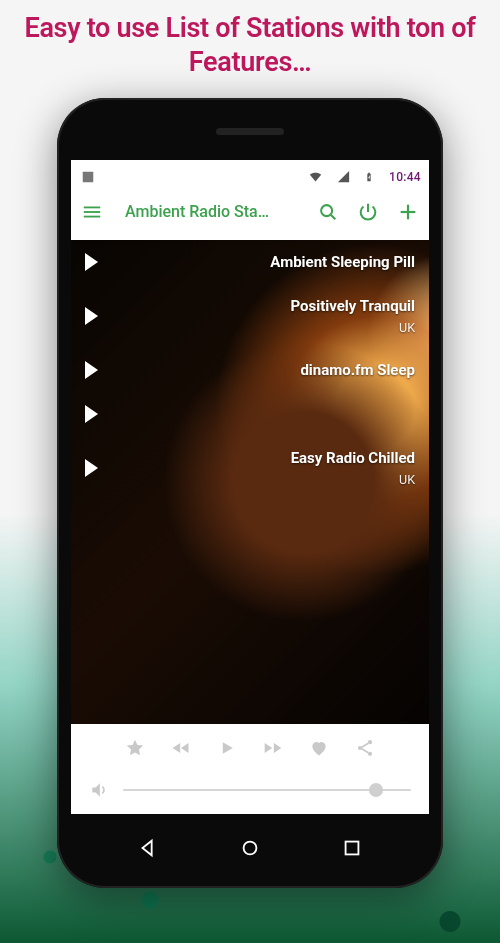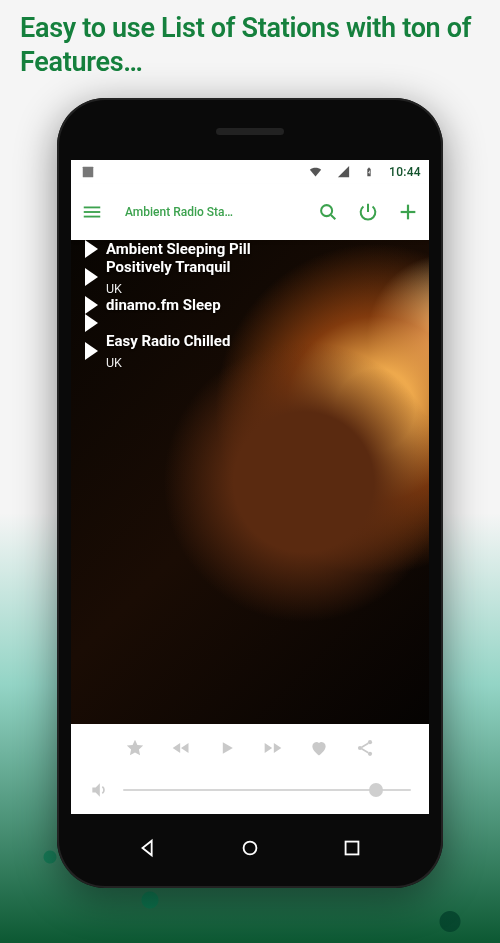--- a/index.html
+++ b/index.html
@@ -20,23 +20,23 @@
       radial-gradient(circle at 10% 80%, rgba(0,120,80,0.6) 0 6px, transparent 7px),
       radial-gradient(circle at 30% 90%, rgba(0,120,80,0.6) 0 8px, transparent 9px),
       radial-gradient(circle at 70% 85%, rgba(0,80,50,0.6) 0 7px, transparent 8px),
       radial-gradient(circle at 90% 95%, rgba(0,60,40,0.7) 0 10px, transparent 11px),
       linear-gradient(to bottom, rgba(50,180,150,0) 0%, rgba(50,180,150,0.5) 40%, rgba(0,80,40,0.95) 100%);
     z-index: 0;
   }
   .headline {
     position: relative;
     z-index: 1;
-    text-align: left;
+    text-align: center;
     padding: 12px 20px 8px;
-    color: #15803d;
+    color: #be185d;
     font-size: 27px;
     font-weight: 600;
     line-height: 1.25;
     letter-spacing: -0.3px;
   }
   .phone {
     position: relative;
     z-index: 1;
     width: 386px;
     height: 790px;
@@ -59,46 +59,46 @@
     background: #fff;
     display: flex;
     flex-direction: column;
     overflow: hidden;
   }
   
   .statusbar {
     height: 24px;
     background: #fff;
     display: flex;
-    align-items: center;
+    align-items: flex-end;
     justify-content: flex-end;
     padding: 0 8px;
     gap: 13px;
     font-size: 12px;
-    color: #14532d;
+    color: #701a75;
   }
   .sb-left { margin-right: auto; padding-left: 2px; display:flex; }
   .statusbar svg { display:block; }
   .sb-time { font-weight: 500; margin-left: 2px; letter-spacing: 0.3px; }
   
   .appbar {
     height: 56px;
     background: #fff;
     display: flex;
     align-items: center;
     padding: 0 10px;
     gap: 18px;
     color: #3ca24e;
     box-shadow: 0 2px 3px rgba(0,0,0,0.08);
     position: relative;
     z-index: 2;
   }
   .appbar .title {
     flex: 1;
-    font-size: 12px;
+    font-size: 16px;
     font-weight: 500;
     color: #3ca24e;
     white-space: nowrap;
     overflow: hidden;
     text-overflow: ellipsis;
     margin-left: 4px;
   }
   .icon-btn {
     width: 22px; height: 22px;
     display: flex;
@@ -116,22 +116,23 @@
       radial-gradient(circle at 65% 50%, #5a2a10 0 70px, transparent 140px),
       radial-gradient(ellipse at 85% 35%, rgba(255,180,80,0.9) 0 40px, rgba(200,90,20,0.6) 90px, transparent 160px),
       radial-gradient(ellipse at 105% 20%, rgba(255,230,160,0.9) 0 20px, transparent 80px),
       linear-gradient(135deg, #080502 0%, #1a0c04 50%, #050302 100%);
     color: #fff;
     overflow: hidden;
   }
   .station-row {
     display: flex;
     align-items: center;
-    padding: 0 14px;
+    padding: 13px 14px;
     gap: 8px;
+    text-align: right;
   }
   .play-tri {
     width: 0; height: 0;
     border-left: 13px solid #fff;
     border-top: 9px solid transparent;
     border-bottom: 9px solid transparent;
   }
   .st-meta { flex: 1; text-shadow: 0 1px 2px rgba(0,0,0,0.6); }
   .st-name { font-size: 15px; font-weight: 700; line-height: 1.2; }
   .st-loc  { font-size: 12.5px; opacity: 0.92; margin-top: 5px; }

